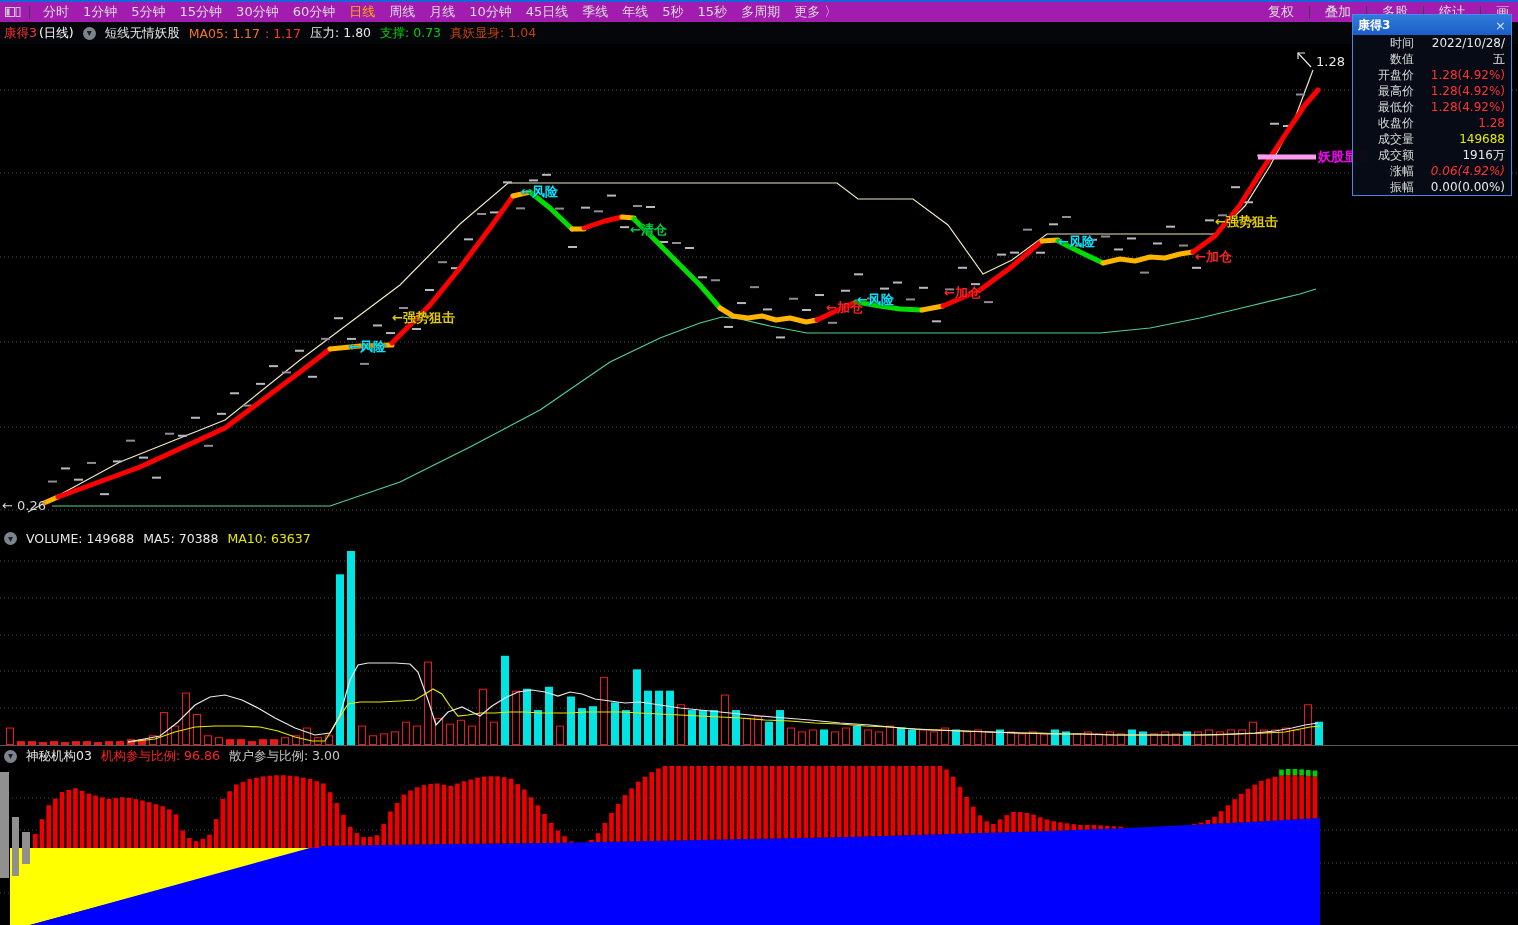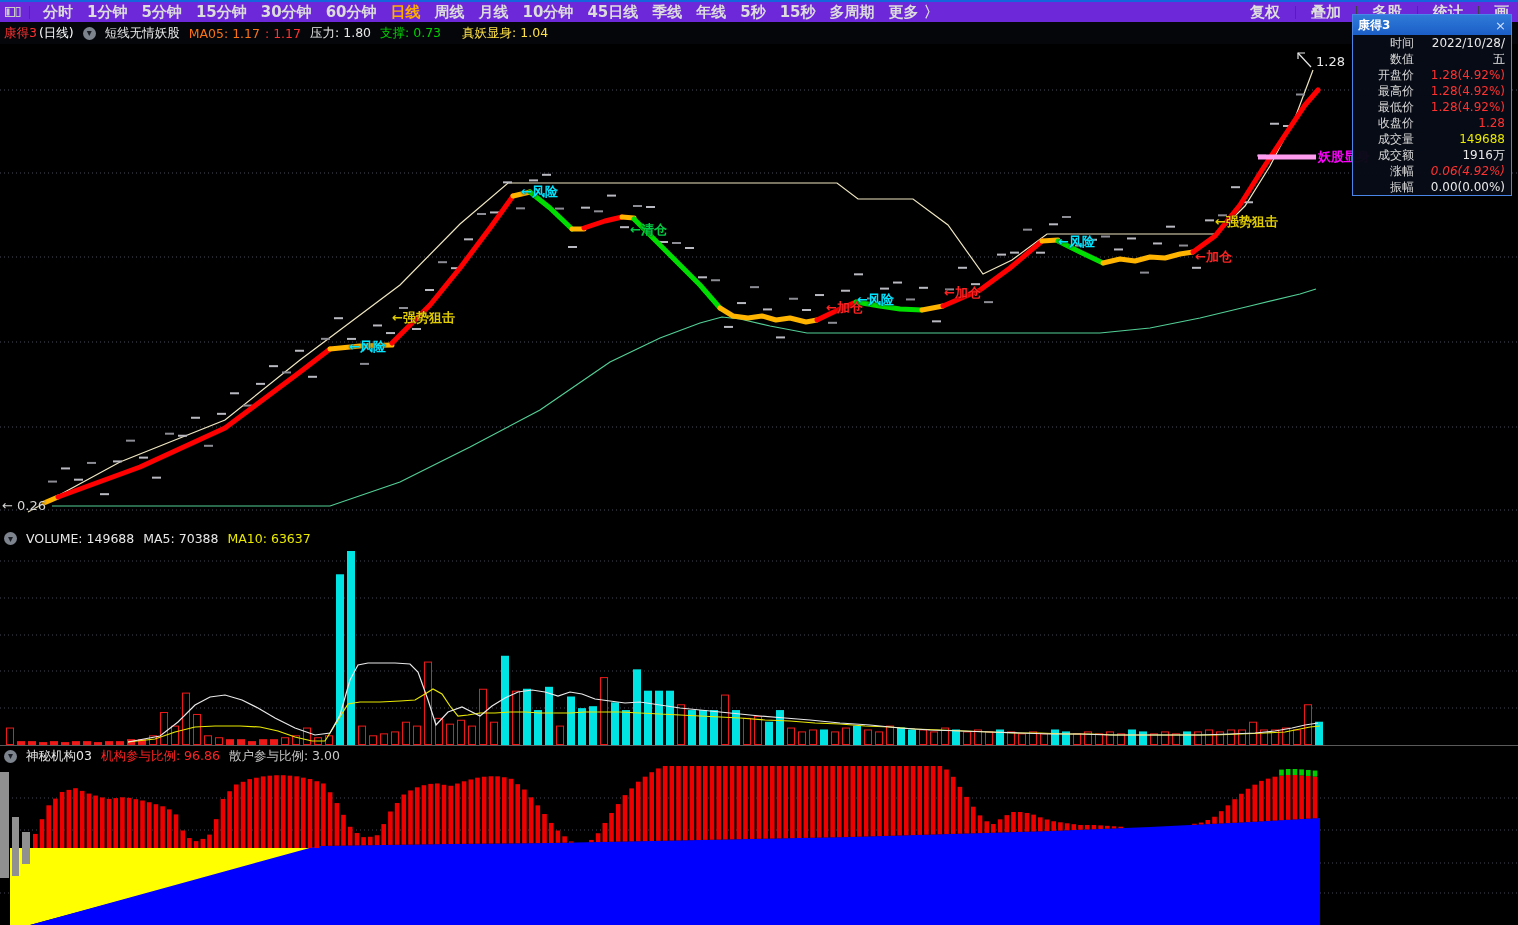--- a/index.html
+++ b/index.html
@@ -1,20 +1,20 @@
 <!DOCTYPE html>
 <html><head>
 <meta charset="utf-8">
 <style>
   html,body{margin:0;padding:0;background:#000;}
   *{box-sizing:border-box;font-family:"DejaVu Sans","Liberation Sans",sans-serif;}
   #app{position:relative;width:1518px;height:925px;background:#000;overflow:hidden;}
   .topline{position:absolute;top:0;left:0;width:100%;height:2px;background:#1464dc;}
-  .toolbar{position:absolute;top:2px;left:0;width:100%;height:20px;background:#6d28d9;
-           display:flex;align-items:center;font-size:15px;color:#dcdcdc;font-weight:bold;}
+  .toolbar{position:absolute;top:2px;left:0;width:100%;height:20px;background:#a21caf;
+           display:flex;align-items:center;font-size:13px;color:#dcdcdc;}
   .tool-left{display:flex;align-items:center;gap:0;padding-left:3px;}
   .vdiv{width:1px;height:13px;background:#3a414d;margin:0 6px;}
   .pitem{padding:0 7px;cursor:default;white-space:nowrap;}
   .pitem.active{color:#ffae00;}
   .tool-right{margin-left:auto;display:flex;align-items:center;white-space:nowrap;padding-right:0;}
   .ritem{padding:0 9px;}
   .stockbar{position:absolute;top:22px;left:0;width:100%;height:22px;background:#04060a;
             display:flex;align-items:center;font-size:12.5px;gap:9px;padding-left:4px;white-space:nowrap;}
   .circle-icon{display:inline-flex;align-items:center;justify-content:center;width:13px;height:13px;
                border-radius:50%;background:#7d848e;color:#1a1d24;font-size:10px;line-height:1;}
@@ -84,21 +84,21 @@
 
   <div class="stockbar">
     <span style="color:#ff3232;">康得3</span>
     <span style="color:#ffffff;margin-left:-7px;">(日线)</span>
     <span class="circle-icon">▾</span>
     <span style="color:#e8e8e8;">短线无情妖股</span>
     <span style="color:#f97316;">MA05: 1.17</span>
     <span style="color:#ff3232;margin-left:-4px;">: 1.17</span>
     <span style="color:#e8e8e8;">压力: 1.80</span>
     <span style="color:#00d000;">支撑: 0.73</span>
-    <span style="color:#fde047;margin-left:12px;">真妖显身: 1.04</span>
+    <span style="color:#c2410c;">真妖显身: 1.04</span>
   </div>
 
   <svg id="main-svg" width="1518" height="485" style="top:44px;">
       <line x1="0" y1="46" x2="1518" y2="46" stroke="#8888aa" stroke-width="1" stroke-dasharray="1 3" opacity="0.55"></line>
       <line x1="0" y1="129" x2="1518" y2="129" stroke="#8888aa" stroke-width="1" stroke-dasharray="1 3" opacity="0.55"></line>
       <line x1="0" y1="213" x2="1518" y2="213" stroke="#8888aa" stroke-width="1" stroke-dasharray="1 3" opacity="0.55"></line>
       <line x1="0" y1="298" x2="1518" y2="298" stroke="#8888aa" stroke-width="1" stroke-dasharray="1 3" opacity="0.55"></line>
       <line x1="0" y1="383" x2="1518" y2="383" stroke="#8888aa" stroke-width="1" stroke-dasharray="1 3" opacity="0.55"></line>
       <line x1="0" y1="466" x2="1518" y2="466" stroke="#8888aa" stroke-width="1" stroke-dasharray="1 3" opacity="0.55"></line>
       <polyline points="52,462 330,462 400,438 470,403 540,366 610,318 660,294 700,279 722,273 740,275 770,282 807,289 1100,289 1150,284 1200,274 1250,262 1300,250 1316,245" fill="none" stroke="#52cf96" stroke-width="1.2"></polyline>

